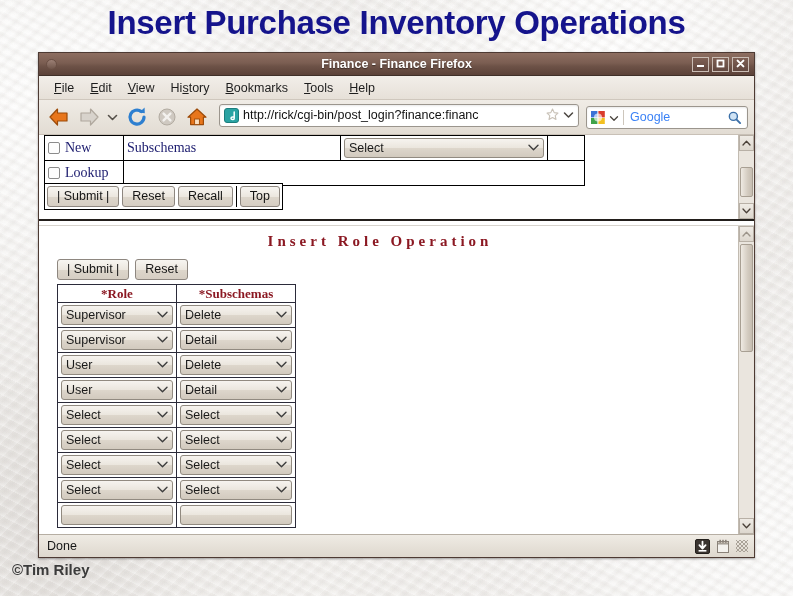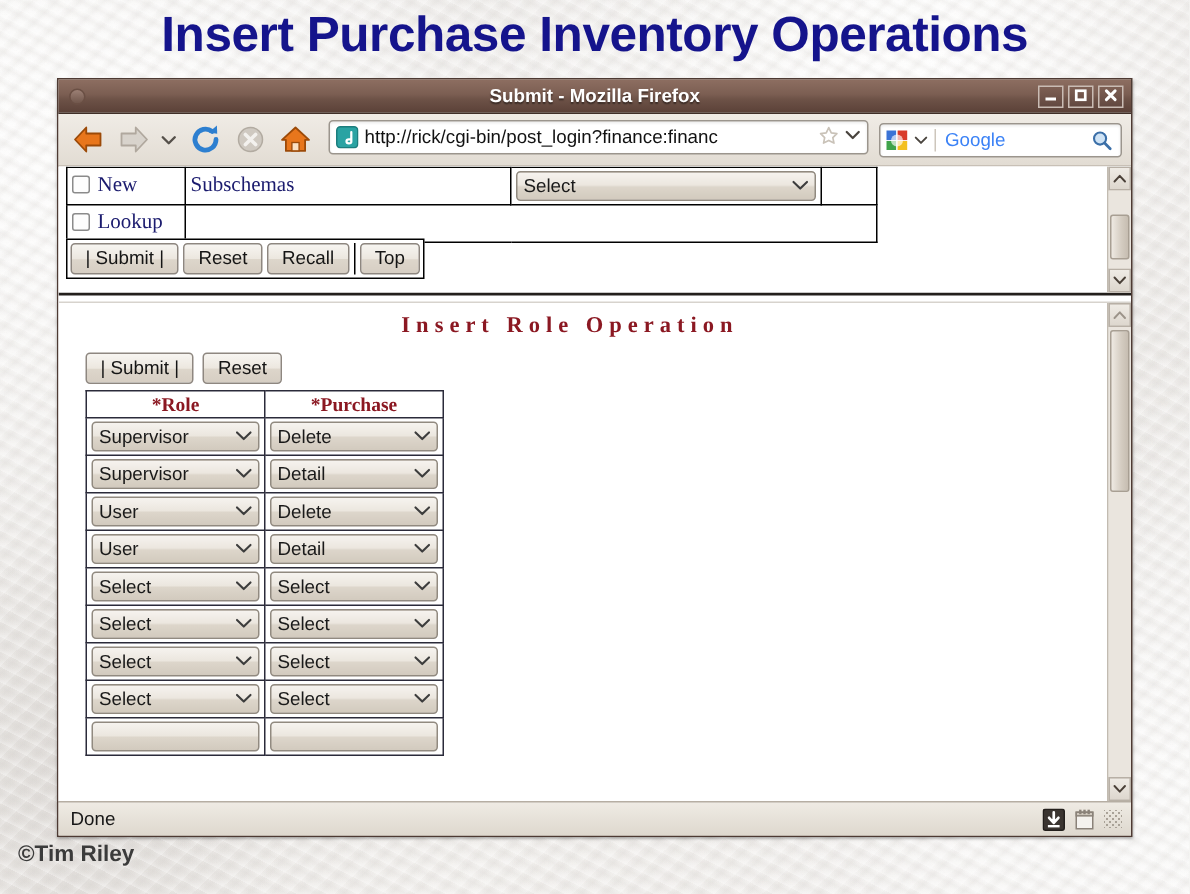--- a/index.html
+++ b/index.html
@@ -492,40 +492,49 @@
 <body>
 
 <div id="slide-bg"></div>
 
 <div id="slide-title">Insert Purchase Inventory Operations</div>
 
 <div id="browser-window">
 
   <div class="titlebar">
     <div class="titlebar-orb"></div>
-    <div class="titlebar-title">Submit - Mozilla Firefox</div>
+    <div class="titlebar-title">Finance - Finance Firefox</div>
     <div class="titlebar-buttons">
       <div class="win-btn">
         <svg width="11" height="11" viewBox="0 0 11 11">
             <rect x="2" y="7" width="7" height="2" fill="#fff"></rect>
           </svg>
       </div>
       <div class="win-btn">
         <svg width="11" height="11" viewBox="0 0 11 11">
             <rect x="2.5" y="2.5" width="6" height="6" fill="none" stroke="#fff" stroke-width="1.8"></rect>
           </svg>
       </div>
       <div class="win-btn">
         <svg width="11" height="11" viewBox="0 0 11 11">
             <path d="M2.6 2.6 L8.4 8.4 M8.4 2.6 L2.6 8.4" stroke="#fff" stroke-width="2" stroke-linecap="round"></path>
           </svg>
       </div>
     </div>
   </div>
 
+  <div class="menubar">
+    <div class="menu-item"><u>F</u><span title="File">ile</span></div>
+    <div class="menu-item"><u>E</u>dit</div>
+    <div class="menu-item"><u>V</u>iew</div>
+    <div class="menu-item">Hi<u>s</u>tory</div>
+    <div class="menu-item"><u>B</u>ookmarks</div>
+    <div class="menu-item"><u>T</u>ools</div>
+    <div class="menu-item"><u>H</u>elp</div>
+  </div>
 
   <div class="navbar">
     <div class="nav-icon-btn">
       <svg width="24" height="22" viewBox="0 0 24 22">
         <path d="M10.5 3 L3 11 L10.5 19 L10.5 15 L20 15 L20 7 L10.5 7 Z" fill="#e8761c" stroke="#9c4a08" stroke-width="1.2" stroke-linejoin="round"></path>
       </svg>
     </div>
     <div class="nav-icon-btn">
       <svg width="24" height="22" viewBox="0 0 24 22">
         <path d="M13.5 3 L21 11 L13.5 19 L13.5 15 L4 15 L4 7 L13.5 7 Z" fill="#d8d3cc" stroke="#b0a89e" stroke-width="1.2" stroke-linejoin="round"></path>
@@ -675,21 +684,21 @@
 
         <div class="role-btns">
           <div class="webbtn">|  Submit  |</div>
           <div class="webbtn">Reset</div>
         </div>
 
         <table class="role-table">
           <thead>
             <tr>
               <th class="col-role">*Role</th>
-              <th class="col-op">*Purchase</th>
+              <th class="col-op">*Subschemas</th>
             </tr>
           </thead>
           <tbody>
             <tr>
               <td>
                   <div class="webselect">
                     <span class="sel-label">Supervisor</span>
                     <span class="sel-caret"><svg width="11" height="7" viewBox="0 0 11 7">
                         <path d="M1 1.3 L5.5 5.7 L10 1.3" fill="none" stroke="#3d3d3d" stroke-width="1.4" stroke-linecap="round" stroke-linejoin="round"></path>
                       </svg></span>

